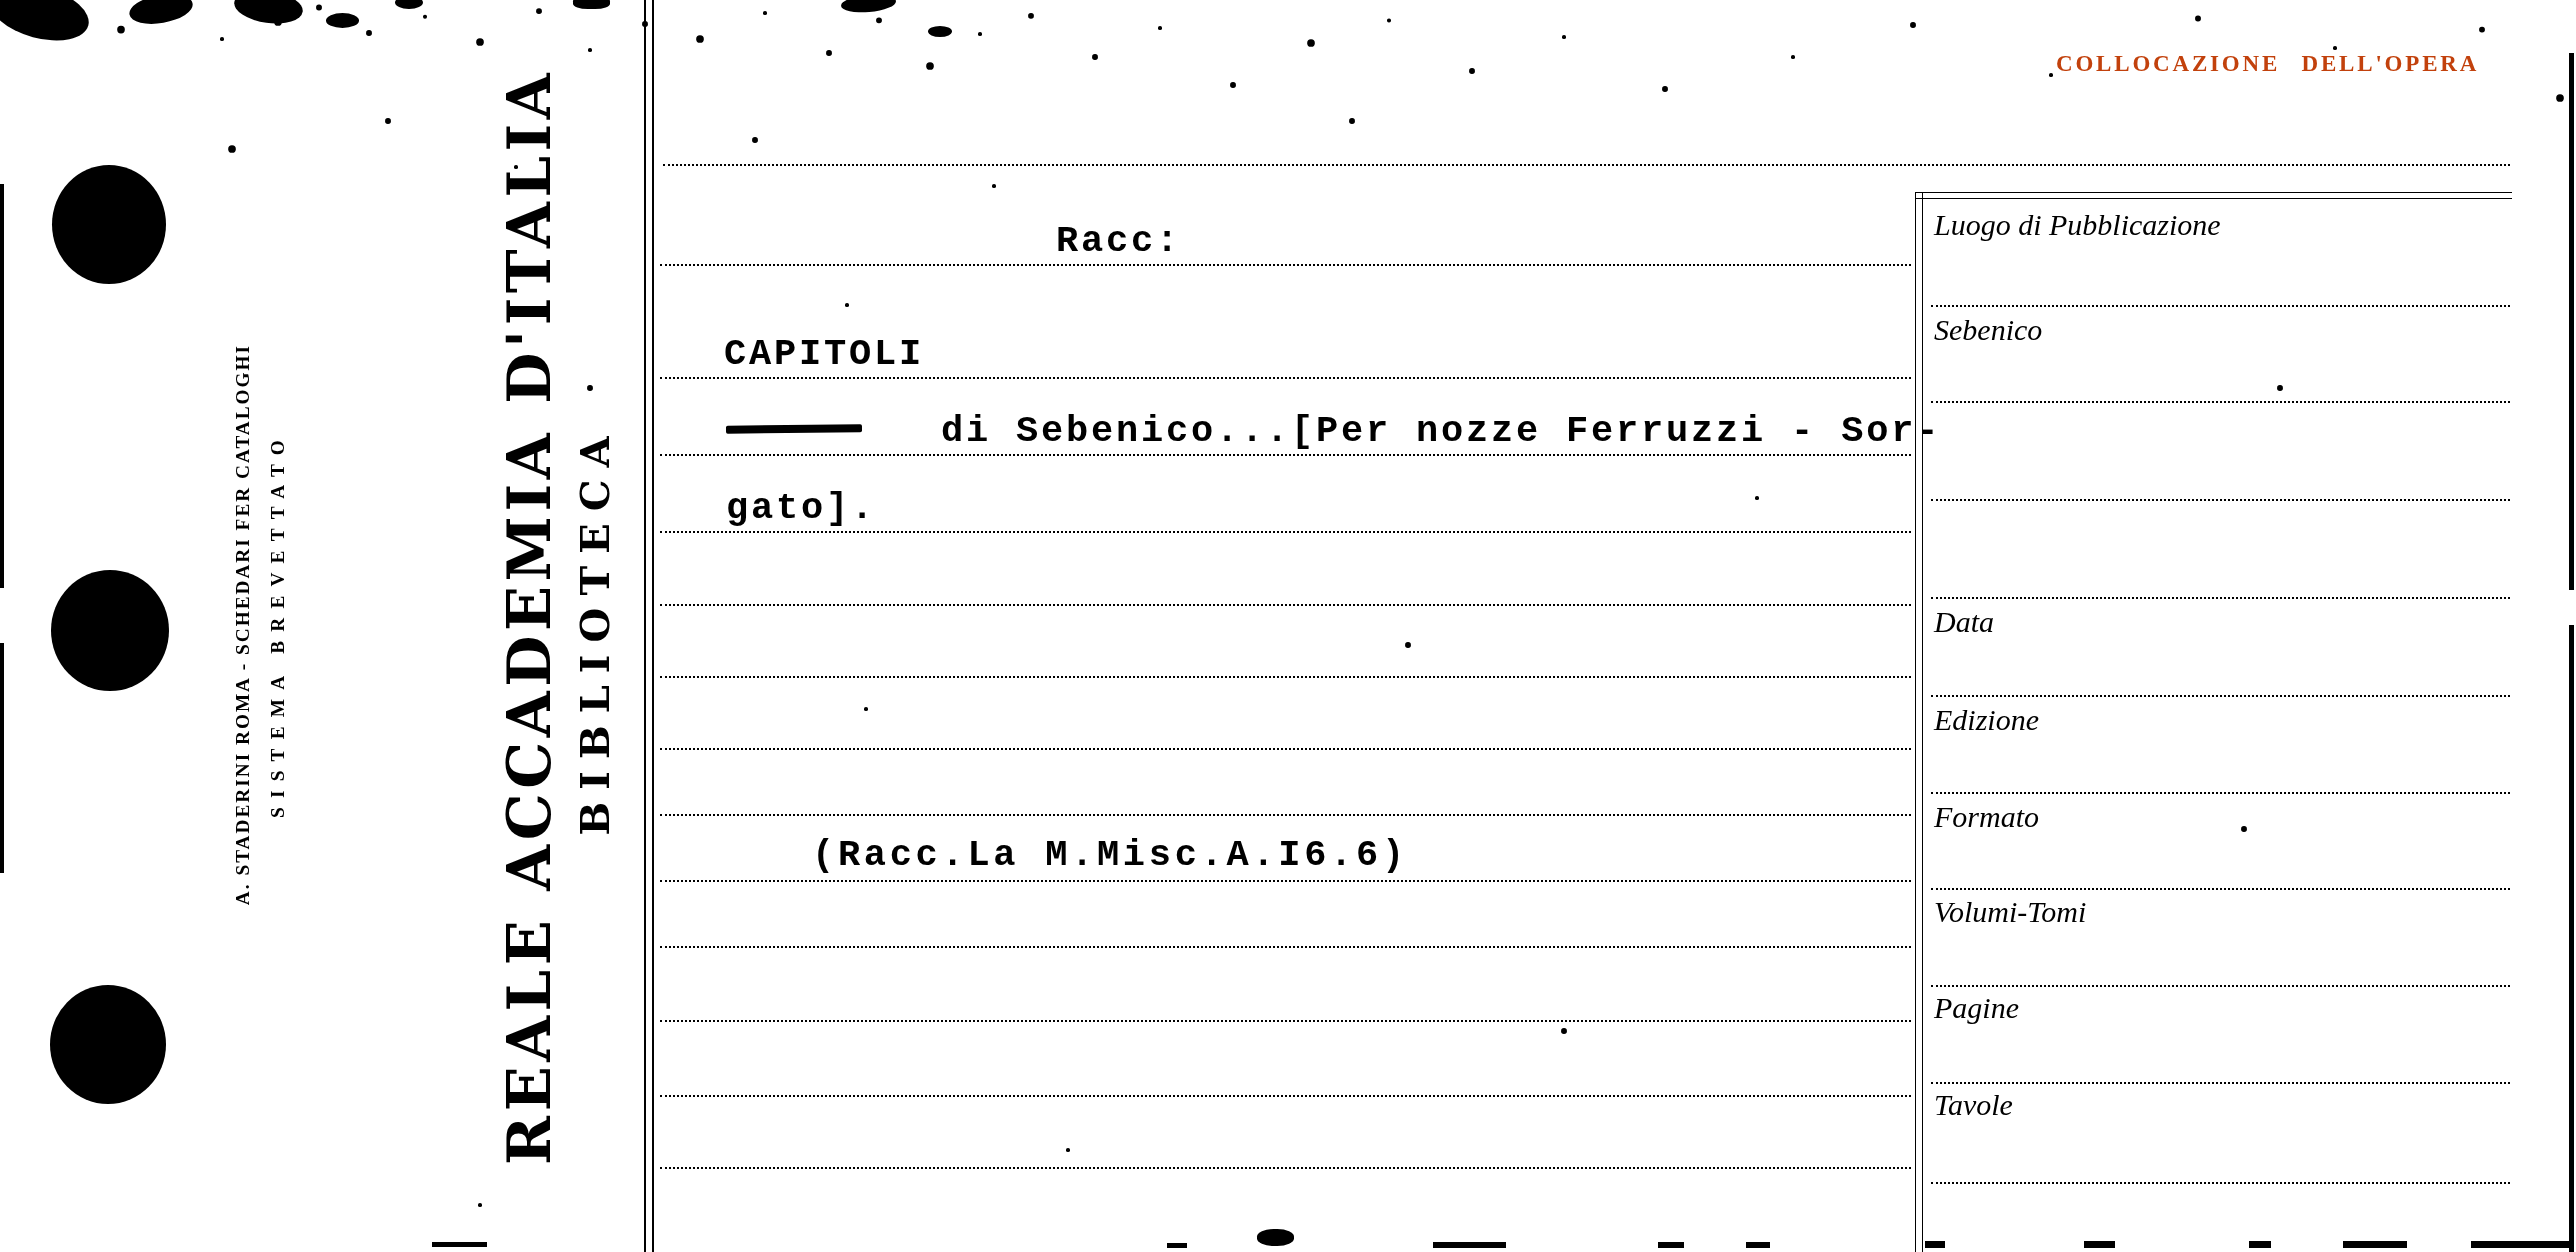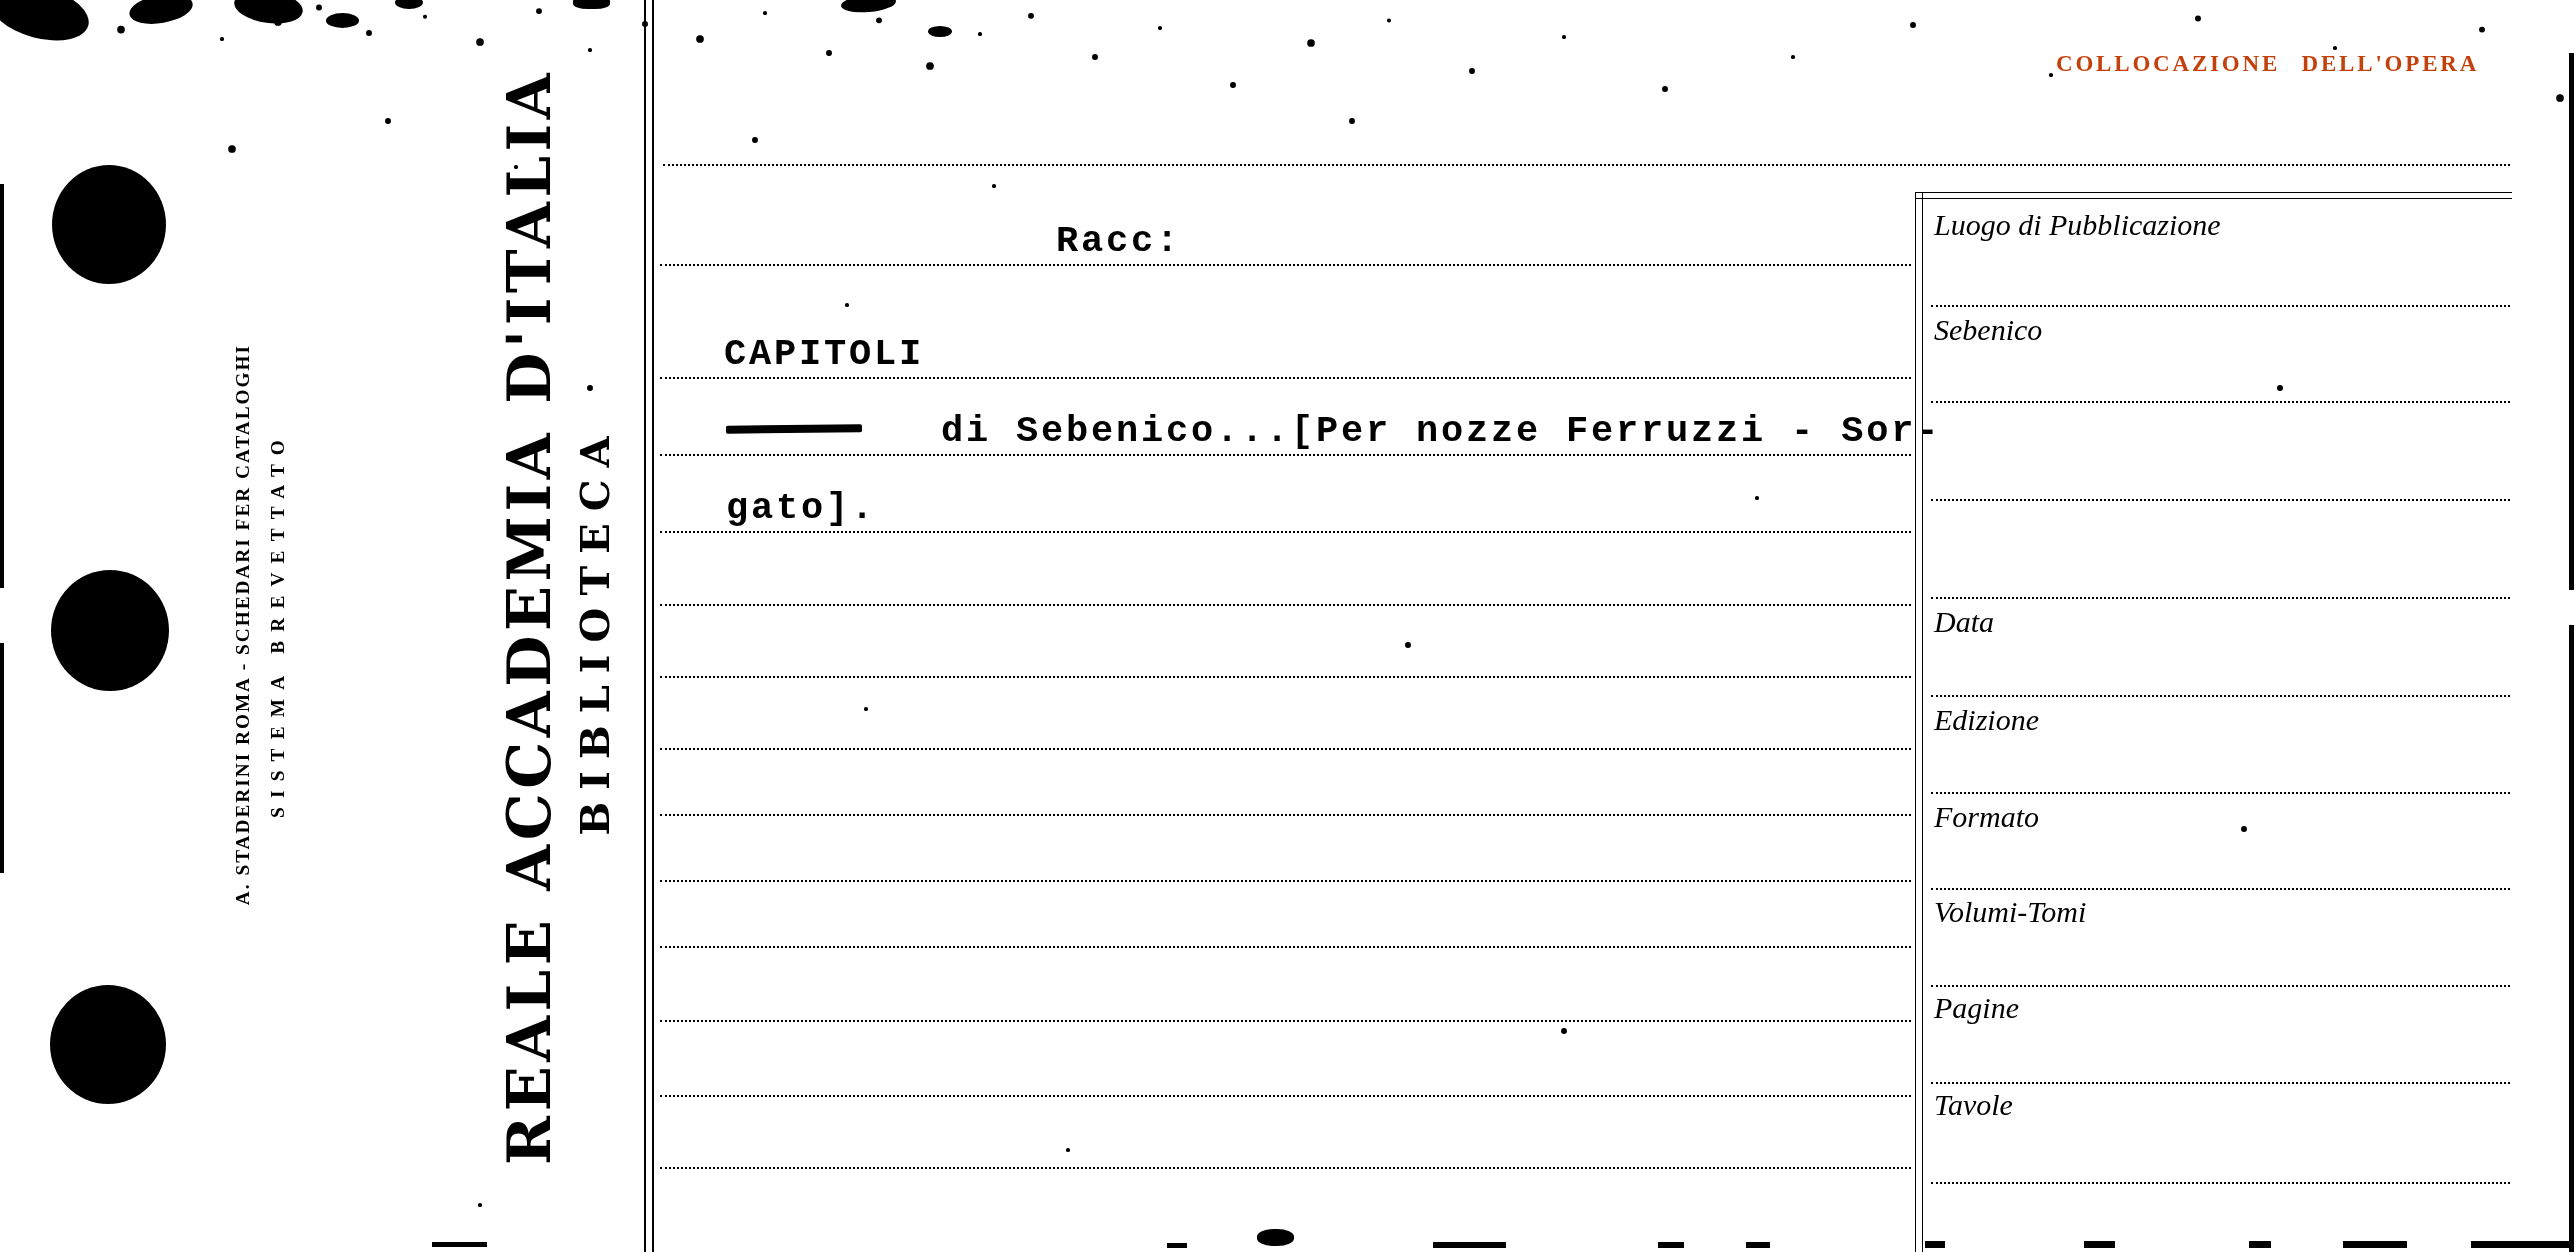--- a/index.html
+++ b/index.html
@@ -130,20 +130,21 @@
   <div class="dl" style="top:946px;left:660px;width:1251px;"></div>
   <div class="dl" style="top:1020px;left:660px;width:1251px;"></div>
   <div class="dl" style="top:1095px;left:660px;width:1251px;"></div>
   <div class="dl" style="top:1167px;left:660px;width:1251px;"></div>
 
   <div class="tw" style="left:1056px;top:220px;font-size:37px;">Racc:</div>
   <div class="tw" style="left:724px;top:333px;font-size:37px;">CAPITOLI</div>
   <div class="ditto"></div>
   <div class="tw" style="left:905px;top:410px;font-size:37px;margin-left:36px;">di Sebenico...[Per nozze Ferruzzi - Sor-</div>
   <div class="tw" style="left:726px;top:487px;font-size:37px;">gato].</div>
+  <div class="tw" style="left:812px;top:834px;font-size:37px;letter-spacing:3.7px;">(Racc.La M.Misc.A.I6.6)</div>
 
   <div class="panel-top"></div>
   <div class="panel-left"></div>
 
   <div class="panel-label" style="top:204px;">Luogo di Pubblicazione</div>
   <div class="dl-fine" style="top:305px;left:1931px;width:579px;"></div>
   <div class="panel-label" style="top:309px;">Sebenico</div>
   <div class="dl-fine" style="top:401px;left:1931px;width:579px;"></div>
   <div class="dl-fine" style="top:499px;left:1931px;width:579px;"></div>
   <div class="dl-fine" style="top:597px;left:1931px;width:579px;"></div>

